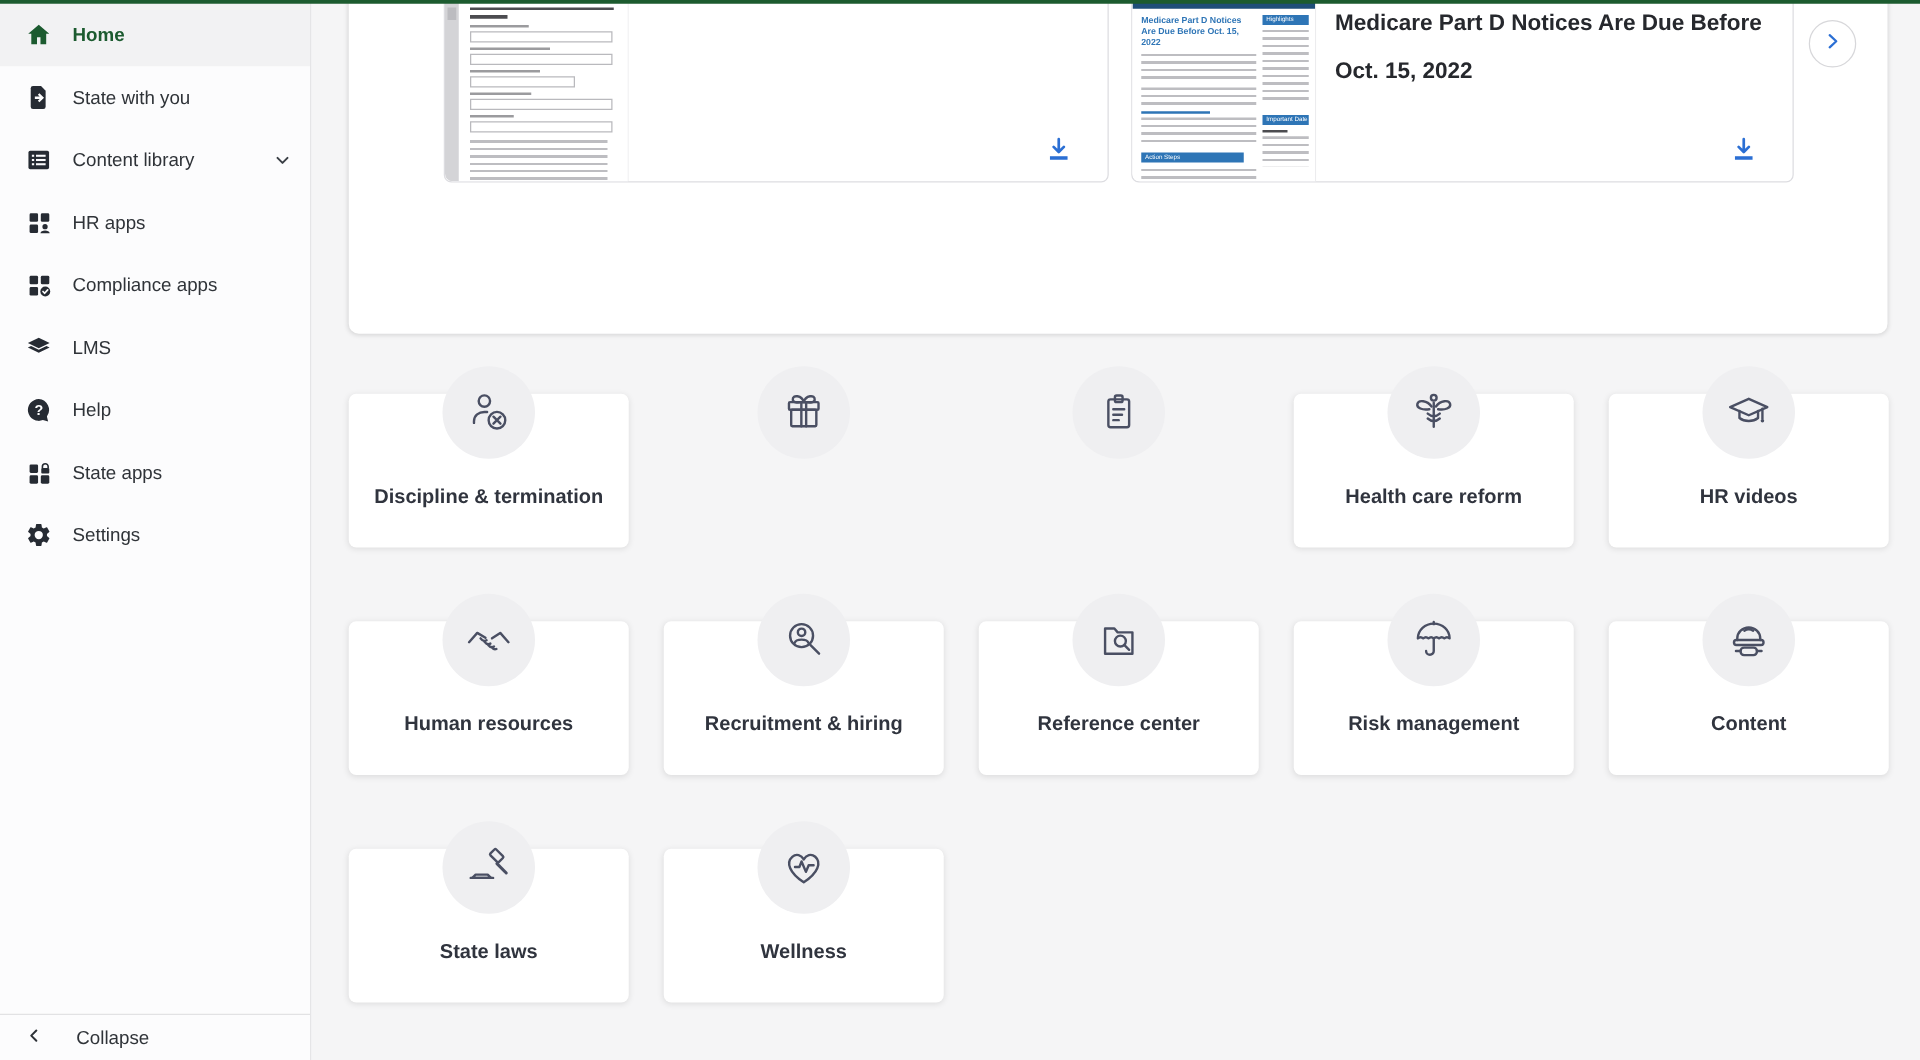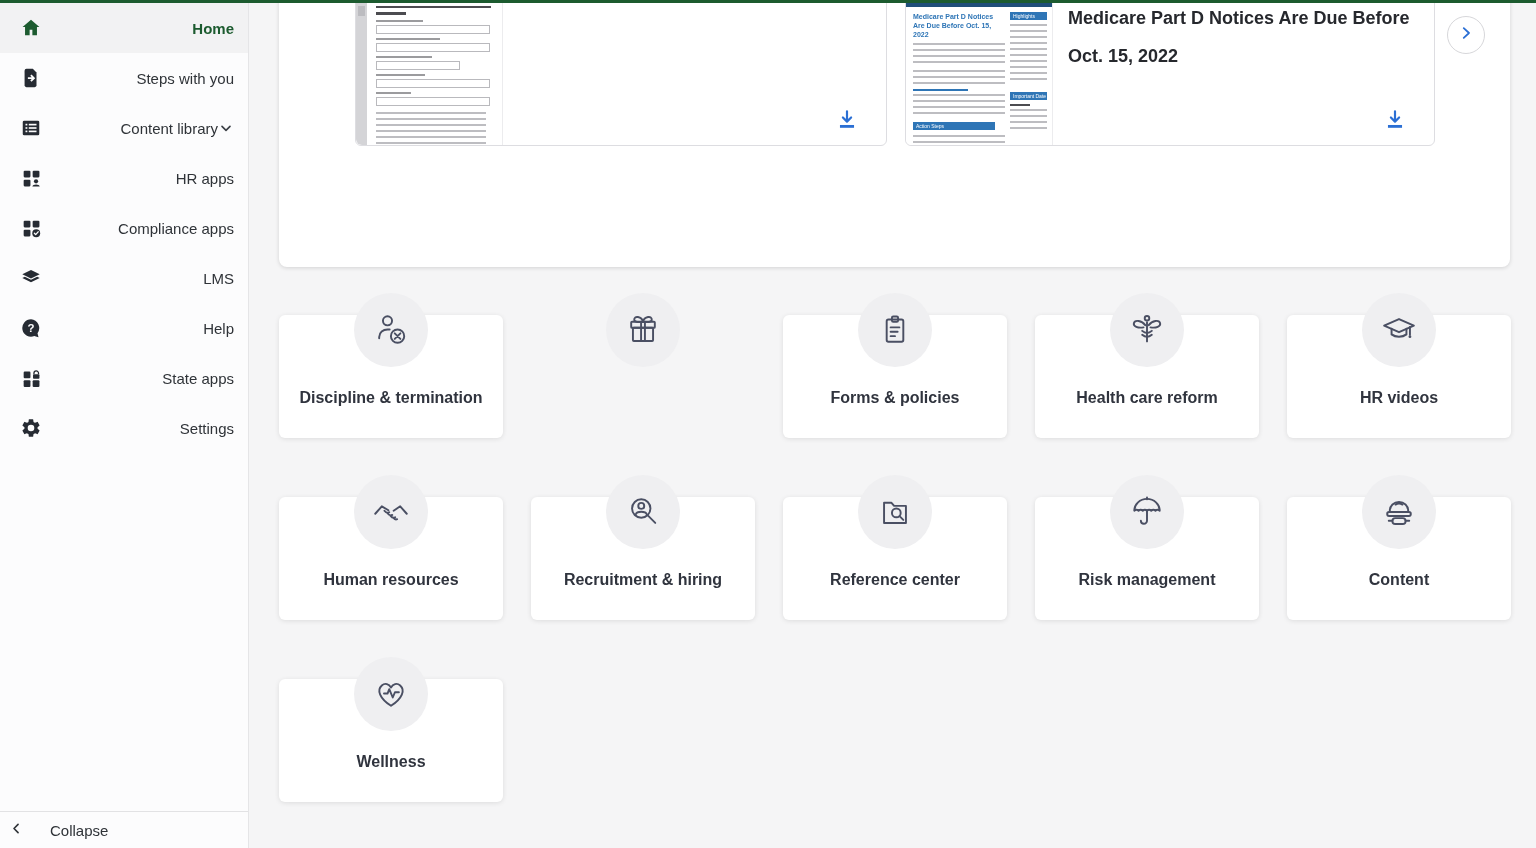--- a/index.html
+++ b/index.html
@@ -4,24 +4,24 @@
 <style>
   html,body{margin:0;padding:0;background:#e9e9eb;font-family:"Liberation Sans",sans-serif;}
   .app{position:relative;width:1536px;height:848px;overflow:hidden;background:#f5f5f6;}
   .topstrip{position:absolute;top:0;left:0;width:1536px;height:3px;background:#1c5b2f;z-index:60;}
 
   
   .sidebar{position:absolute;top:0;left:0;bottom:0;width:248px;background:#fcfcfd;border-right:1px solid #e5e5e7;z-index:40;}
   .nav{position:absolute;top:3px;left:0;right:0;}
   .nav-item{height:50px;display:flex;align-items:center;padding:0 14px 0 20px;cursor:pointer;color:#2f3338;font-size:15px;}
   .nav-item .nicon{width:22px;height:22px;flex:0 0 22px;display:flex;align-items:center;justify-content:center;}
-  .nav-item .nlabel{margin-left:16px;flex:1;text-align:right;}
+  .nav-item .nlabel{margin-left:16px;flex:1;}
   .nav-item.active{background:#f2f2f3;color:#1c5b2f;font-weight:bold;}
   .nav-item .chev{width:16px;height:16px;}
-  .side-footer{position:absolute;left:0;right:0;bottom:0;height:36px;border-top:1px solid #e2e2e4;display:flex;align-items:center;padding-left:9px;background:#fcfcfd;color:#2f3338;font-size:15px;cursor:pointer;}
+  .side-footer{position:absolute;left:0;right:0;bottom:0;height:36px;border-top:1px solid #e2e2e4;display:flex;align-items:center;padding-left:20px;background:#fcfcfd;color:#2f3338;font-size:15px;cursor:pointer;}
   .side-footer .clabel{margin-left:26px;}
 
   
   .main{position:absolute;left:249px;top:0;right:0;bottom:0;}
 
   
   .panel{position:absolute;left:30px;top:-45px;width:1231px;height:312px;background:#fff;border-radius:8px;box-shadow:0 1px 4px rgba(0,0,0,.14);}
   .slide{position:absolute;top:0;height:189px;background:#fff;border:1px solid #dddde1;border-radius:6px;}
   .slide-1{left:76px;width:530px;}
   .slide-2{left:626px;width:528px;}
@@ -73,21 +73,21 @@
         <span class="nlabel">Home</span>
       </div>
 
       <div class="nav-item">
         <span class="nicon">
           <svg viewBox="0 0 24 24" width="22" height="22">
             <path d="M7 2h7l4 4v14a2 2 0 0 1-2 2H7a2 2 0 0 1-2-2V4a2 2 0 0 1 2-2z"></path>
             <path fill="#fcfcfd" d="M8.6 11.2h4.2L11.2 9.6l1.4-1.4 4 4-4 4-1.4-1.4 1.6-1.6H8.6z"></path>
           </svg>
         </span>
-        <span class="nlabel">Steps with you</span>
+        <span class="nlabel">State with you</span>
       </div>
 
       <div class="nav-item">
         <span class="nicon">
           <svg viewBox="0 0 24 24" width="22" height="22">
             <rect x="3" y="4" width="18" height="16" rx="1.5"></rect>
             <rect fill="#fcfcfd" x="6" y="7.4" width="2" height="1.8"></rect>
               <rect fill="#fcfcfd" x="9.6" y="7.4" width="8.4" height="1.8"></rect>
             <rect fill="#fcfcfd" x="6" y="11.1" width="2" height="1.8"></rect>
               <rect fill="#fcfcfd" x="9.6" y="11.1" width="8.4" height="1.8"></rect>
@@ -280,23 +280,20 @@
           <svg viewBox="0 0 48 48">
             <rect x="12.5" y="21.5" width="23" height="15" rx="1"></rect>
             <rect x="10.5" y="14.5" width="27" height="7" rx="1"></rect>
             <path d="M24 14.5c-1.5-6-10.5-7.5-10-2 .3 3 5.5 2.5 10 2M24 14.5c1.5-6 10.5-7.5 10-2-.3 3-5.5 2.5-10 2"></path>
             <path d="M21.8 14.5v22M26.2 14.5v22"></path>
           </svg>
         </div>
       </div>
 
       <div class="tile">
-        <div class="tcard">
-            <span class="tlabel">Forms &amp; policies</span>
-          </div>
         <div class="tcircle">
           <svg viewBox="0 0 48 48">
             <rect x="14.5" y="12" width="19" height="25.5" rx="2"></rect>
             <rect x="20.5" y="8.5" width="7" height="6" rx="1.5"></rect>
             <path d="M19 21h10M19 26h8M19 31h5"></path>
           </svg>
         </div>
       </div>
 
       <div class="tile">
@@ -389,20 +386,33 @@
           <svg viewBox="0 0 48 48">
             <path d="M13.5 24v-1.5a10.5 10 0 0 1 21 0V24"></path>
             <rect x="10.5" y="24" width="27" height="4.5" rx="2.2"></rect>
             <path d="M20 15.5q4-2.5 8 0"></path>
             <rect x="16.5" y="31" width="15" height="6.8" rx="3.2"></rect>
             <path d="M16.5 34h-4.2M31.5 34h4.2"></path>
           </svg>
         </div>
       </div>
 
+      <div class="tile">
+        <div class="tcard">
+            <span class="tlabel">State laws</span>
+          </div>
+        <div class="tcircle">
+          <svg viewBox="0 0 48 48">
+            <rect x="25.8" y="9.5" width="11" height="7.5" rx="1.2" transform="rotate(45 31.3 13.2)"></rect>
+            <path d="M31.5 20.5 40 29" stroke-width="2.8"></path>
+            <path d="M9 33.5l3-3h11l3 3z"></path>
+            <path d="M7.5 33.5h20.5"></path>
+          </svg>
+        </div>
+      </div>
 
       <div class="tile">
         <div class="tcard">
             <span class="tlabel">Wellness</span>
           </div>
         <div class="tcircle">
           <svg viewBox="0 0 48 48">
             <path d="M24 37.5C11 29 7.5 19.5 13.5 14.2c3.8-3.3 8.2-1.6 10.5 2.4 2.3-4 6.7-5.7 10.5-2.4 6 5.3 2.5 14.8-10.5 23.3z"></path>
             <path d="M16 23.5h4l2-5 4 9.5 2.5-6h4.5"></path>
           </svg>

